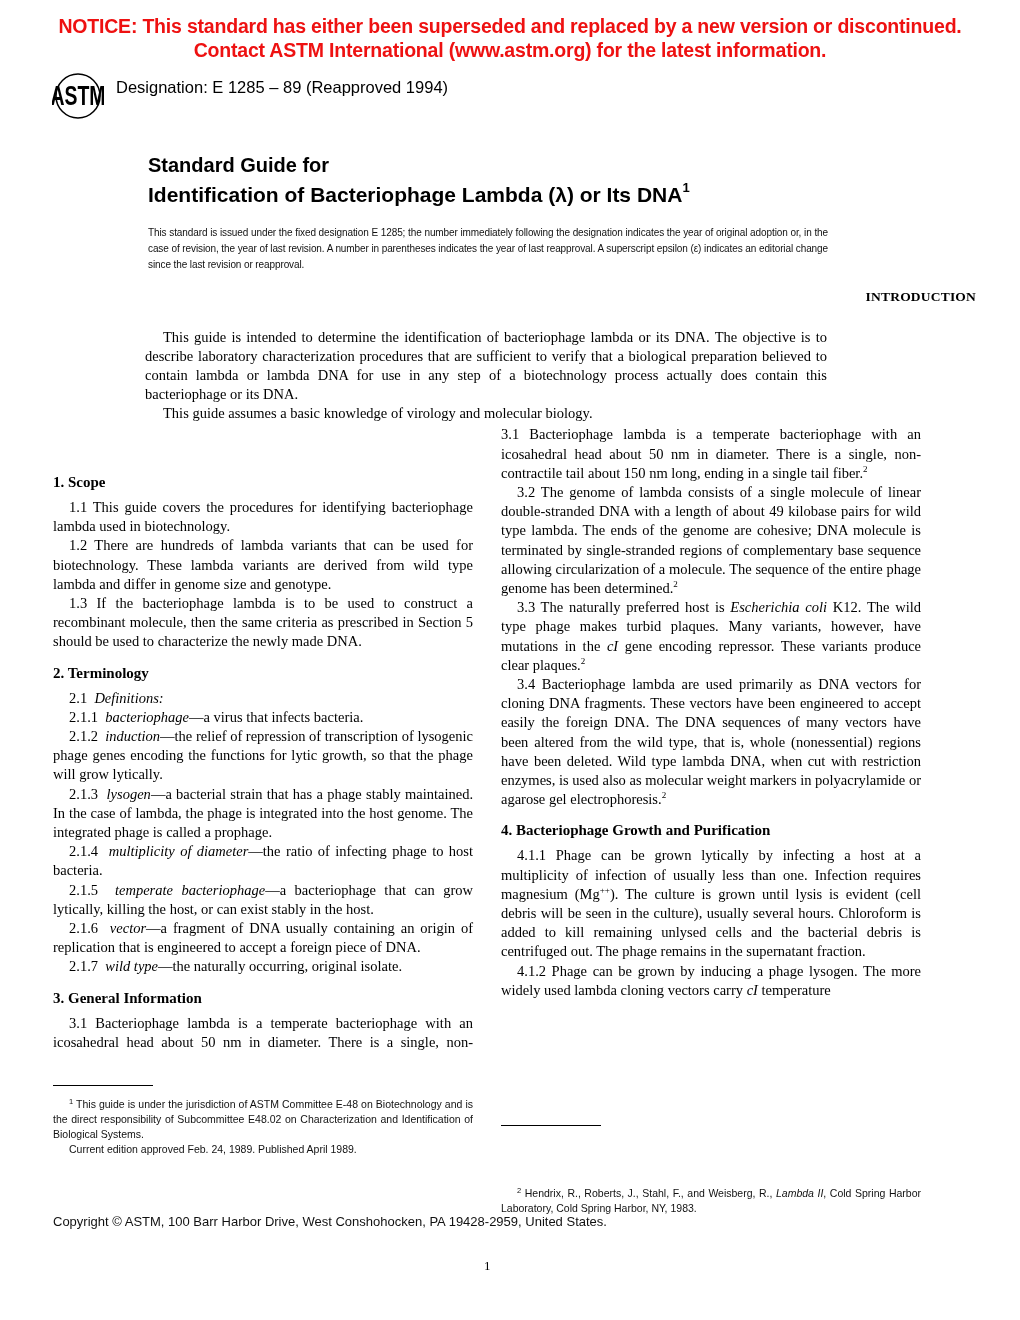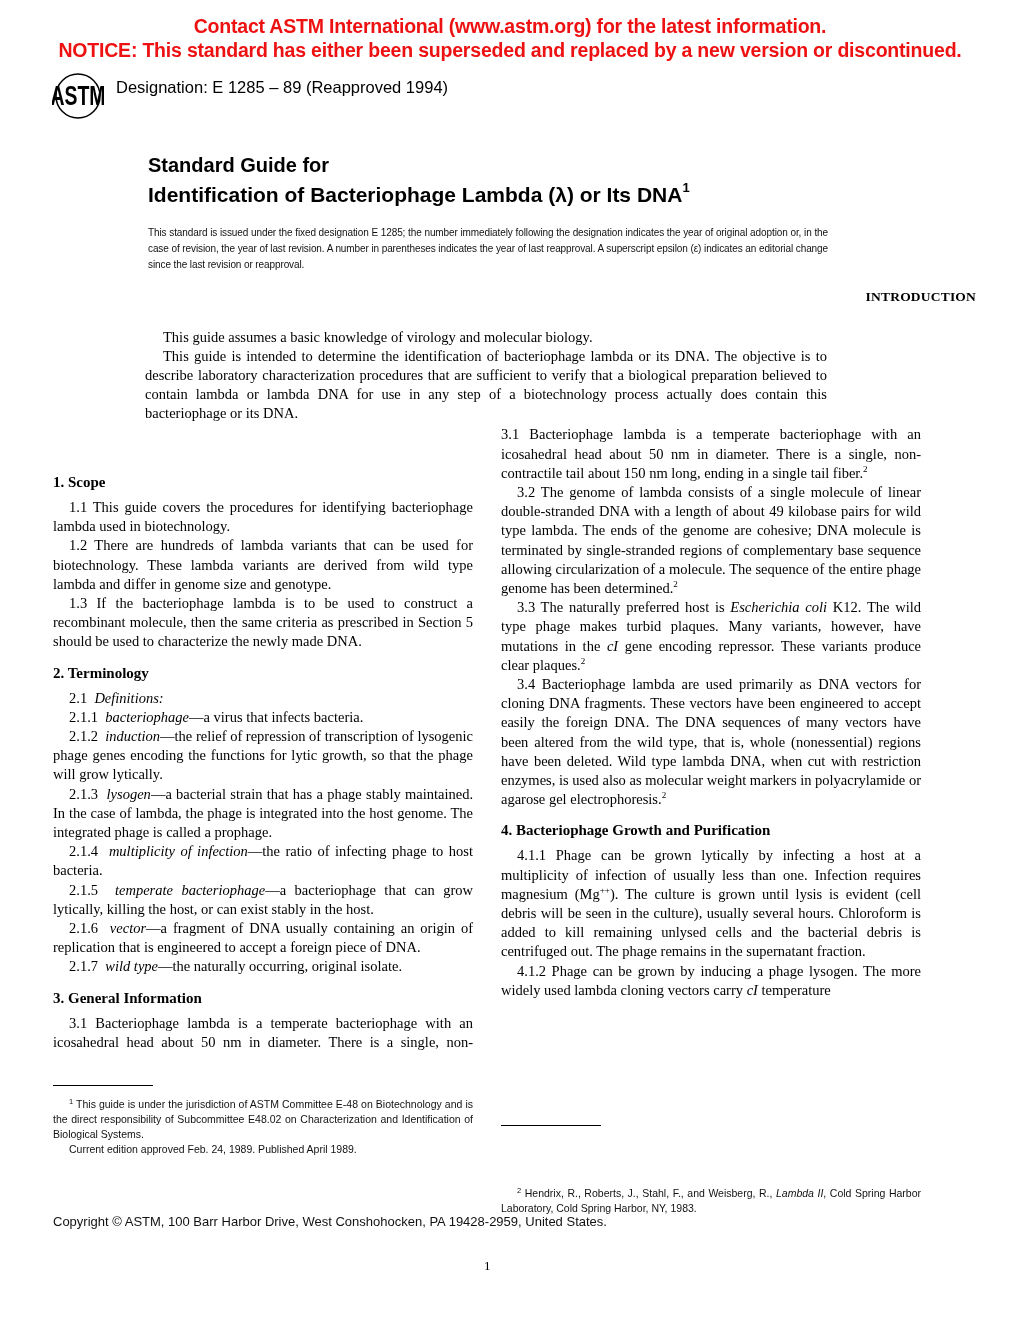--- a/index.html
+++ b/index.html
@@ -41,22 +41,22 @@
   .fn p { text-indent: 16px; }
   .fn sup { font-size: 7.5px; line-height: 0; }
 
   .copyright { position: absolute; left: 53px; top: 1214px; font-family: "Liberation Sans", sans-serif; font-size: 13px; color: #111; }
   .page-num { position: absolute; left: 484px; top: 1258px; font-size: 13px; }
 </style>
 </head>
 <body>
 
 <div class="notice">
+  <div>NOTICE: This standard has either been superseded and replaced by a new version or discontinued.</div>
   <div>Contact ASTM International (www.astm.org) for the latest information.</div>
-  <div>NOTICE: This standard has either been superseded and replaced by a new version or discontinued.</div>
 </div>
 
 <div class="desig-row">
   <div class="logo">
     <svg width="52" height="48" viewBox="0 0 52 48">
       <circle cx="26" cy="24" r="22" fill="none" stroke="#000" stroke-width="1.5" stroke-dasharray="0"></circle>
       <text x="26" y="33" text-anchor="middle" font-family="Liberation Sans, sans-serif" font-weight="bold" font-size="27" transform="scale(0.72,1) translate(10,0)" fill="#000">ASTM</text>
       <rect x="0" y="0" width="52" height="48" fill="none"></rect>
     </svg>
   </div>
@@ -66,36 +66,36 @@
 <div class="title-block">
   <div class="title1">Standard Guide for</div>
   <div class="title2"><span>Identification of Bacteriophage Lambda (λ) or Its DNA</span><sup>1</sup></div>
 </div>
 
 <div class="issued">This standard is issued under the fixed designation E 1285; the number immediately following the designation indicates the year of original adoption or, in the case of revision, the year of last revision. A number in parentheses indicates the year of last reapproval. A superscript epsilon (ε) indicates an editorial change since the last revision or reapproval.</div>
 
 <div class="intro-heading">INTRODUCTION</div>
 
 <div class="intro">
+  <p>This guide is intended to determine the identification of bacteriophage lambda or its DNA. The objective is to describe laboratory characterization procedures that are sufficient to verify that a biological preparation believed to contain lambda or lambda DNA for use in any step of a biotechnology process actually does contain this bacteriophage or its DNA.</p>
   <p>This guide assumes a basic knowledge of virology and molecular biology.</p>
-  <p>This guide is intended to determine the identification of bacteriophage lambda or its DNA. The objective is to describe laboratory characterization procedures that are sufficient to verify that a biological preparation believed to contain lambda or lambda DNA for use in any step of a biotechnology process actually does contain this bacteriophage or its DNA.</p>
 </div>
 
 <div class="col left">
   <h3>1. Scope</h3>
   <p>1.1 This guide covers the procedures for identifying bacteriophage lambda used in biotechnology.</p>
   <p>1.2 There are hundreds of lambda variants that can be used for biotechnology. These lambda variants are derived from wild type lambda and differ in genome size and genotype.</p>
   <p>1.3 If the bacteriophage lambda is to be used to construct a recombinant molecule, then the same criteria as prescribed in Section 5 should be used to characterize the newly made DNA.</p>
 
   <h3>2. Terminology</h3>
   <p><span>2.1</span>&nbsp; <i>Definitions:</i></p>
   <p><span>2.1.1</span>&nbsp; <i>bacteriophage</i><span>—a virus that infects bacteria.</span></p>
   <p><span>2.1.2</span>&nbsp; <i>induction</i><span>—the relief of repression of transcription of lysogenic phage genes encoding the functions for lytic growth, so that the phage will grow lytically.</span></p>
   <p><span>2.1.3</span>&nbsp; <i>lysogen</i><span>—a bacterial strain that has a phage stably maintained. In the case of lambda, the phage is integrated into the host genome. The integrated phage is called a prophage.</span></p>
-  <p><span>2.1.4</span>&nbsp; <i>multiplicity of infection</i><span>—the ratio of infecting phage to host bacteria.</span></p>
+  <p><span>2.1.4</span>&nbsp; <i>multiplicity of diameter</i><span>—the ratio of infecting phage to host bacteria.</span></p>
   <p><span>2.1.5</span>&nbsp; <i>temperate bacteriophage</i><span>—a bacteriophage that can grow lytically, killing the host, or can exist stably in the host.</span></p>
   <p><span>2.1.6</span>&nbsp; <i>vector</i><span>—a fragment of DNA usually containing an origin of replication that is engineered to accept a foreign piece of DNA.</span></p>
   <p><span>2.1.7</span>&nbsp; <i>wild type</i><span>—the naturally occurring, original isolate.</span></p>
 
   <h3>3. General Information</h3>
   <p style="height:38px; overflow:hidden;"><span>3.1 Bacteriophage lambda is a temperate bacteriophage with an icosahedral head about 50 nm in diameter. There is a single, non-contractile tail about 150 nm long, ending in a single tail fiber.</span></p>
 </div>
 
 <div class="col right">
   <p class="noindent" style="margin-top:-19px; height:57px; overflow:hidden; display:flex; flex-direction:column; justify-content:flex-end;">

